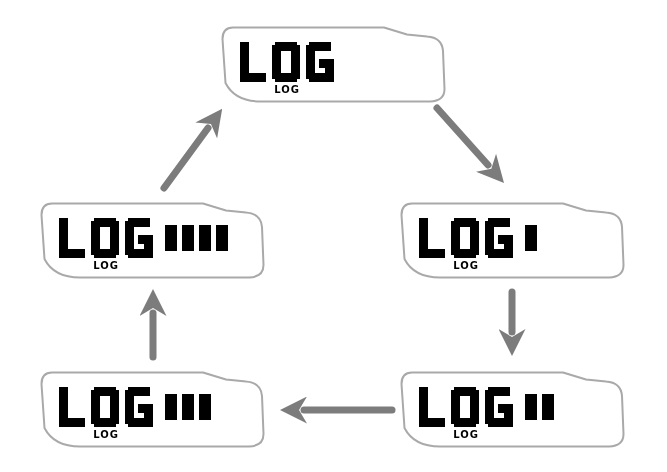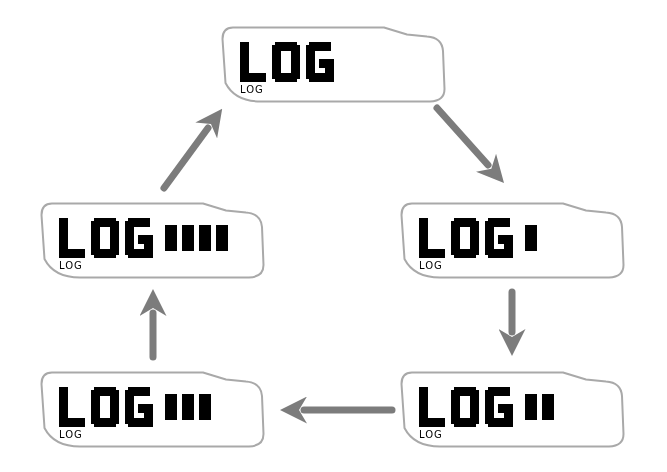--- a/index.html
+++ b/index.html
@@ -10,22 +10,22 @@
     --bg:#ffffff;--border:#a9a9a9;--arrow:#7c7c7c;--lcd:#000000;
   }
   .arrows-layer{position:absolute;left:0;top:0;width:667px;height:472px;}
   .arrow{stroke:var(--arrow);stroke-width:7;stroke-linecap:round;fill:none;}
   .panel{position:absolute;width:225px;height:77px;}
   .outline{position:absolute;left:0;top:0;width:225px;height:77px;}
   .outline path{fill:#ffffff;stroke:var(--border);stroke-width:2;stroke-linejoin:round;}
   .lcd{position:absolute;left:19px;top:16px;width:200px;height:40px;}
   .lcd rect{fill:var(--lcd);}
   .lcd-label{
-    position:absolute;left:19px;top:58px;width:94px;
-    font-size:10px;font-weight:normal;letter-spacing:1px;color:var(--lcd);line-height:11px;
+    position:absolute;left:19px;top:58px;width:94px;text-align:center;
+    font-size:10px;font-weight:bold;letter-spacing:1px;color:var(--lcd);line-height:11px;
   }
   .p0{left:221px;top:26px;}
   .p1{left:400px;top:202px;}
   .p2{left:400px;top:371px;}
   .p3{left:40px;top:371px;}
   .p4{left:40px;top:202px;}
 </style>
 </head>
 <body>
 

